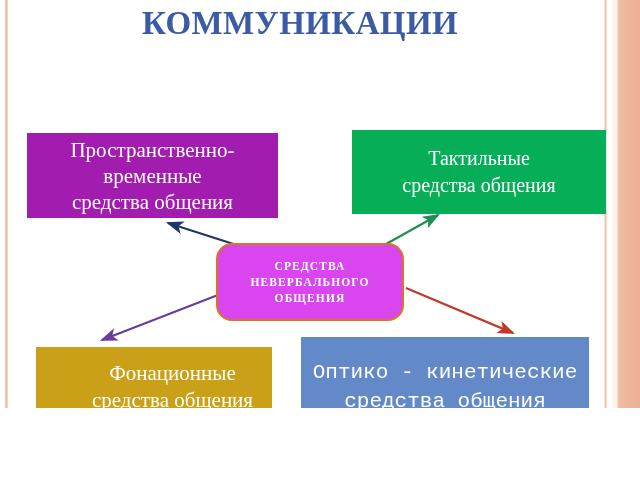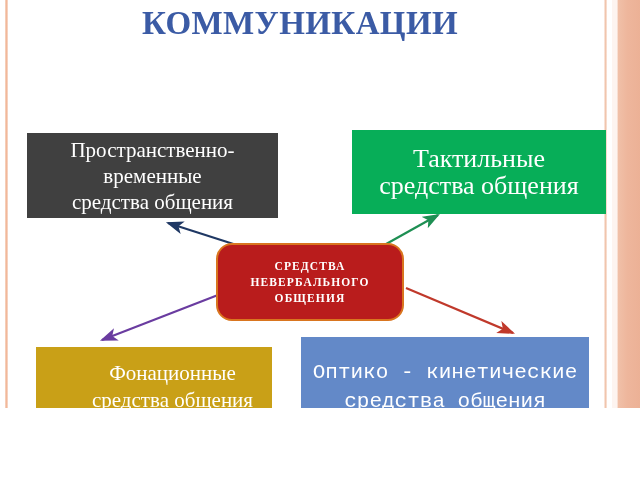--- a/index.html
+++ b/index.html
@@ -78,35 +78,35 @@
     display: flex;
     align-items: center;
     justify-content: center;
     white-space: pre-line;
     z-index: 3;
   }
 
   #box-spatial {
     left: 27px; top: 133px;
     width: 251px; height: 85px;
-    background: #404040;
+    background: #a21caf;
     font-size: 21px;
     line-height: 26px;
   }
   #box-tactile {
     left: 352px; top: 130px;
     width: 254px; height: 84px;
     background: #07AE58;
-    font-size: 26px;
+    font-size: 20px;
     line-height: 27px;
   }
   #box-center {
     left: 216px; top: 243px;
     width: 188px; height: 78px;
-    background: #b91c1c;
+    background: #d946ef;
     border: 2px solid #d9751f;
     border-radius: 16px;
     font-size: 11.5px;
     line-height: 16px;
     font-weight: bold;
     letter-spacing: 1.1px;
     font-variant: small-caps;
     z-index: 4;
   }
   #box-phonation {

